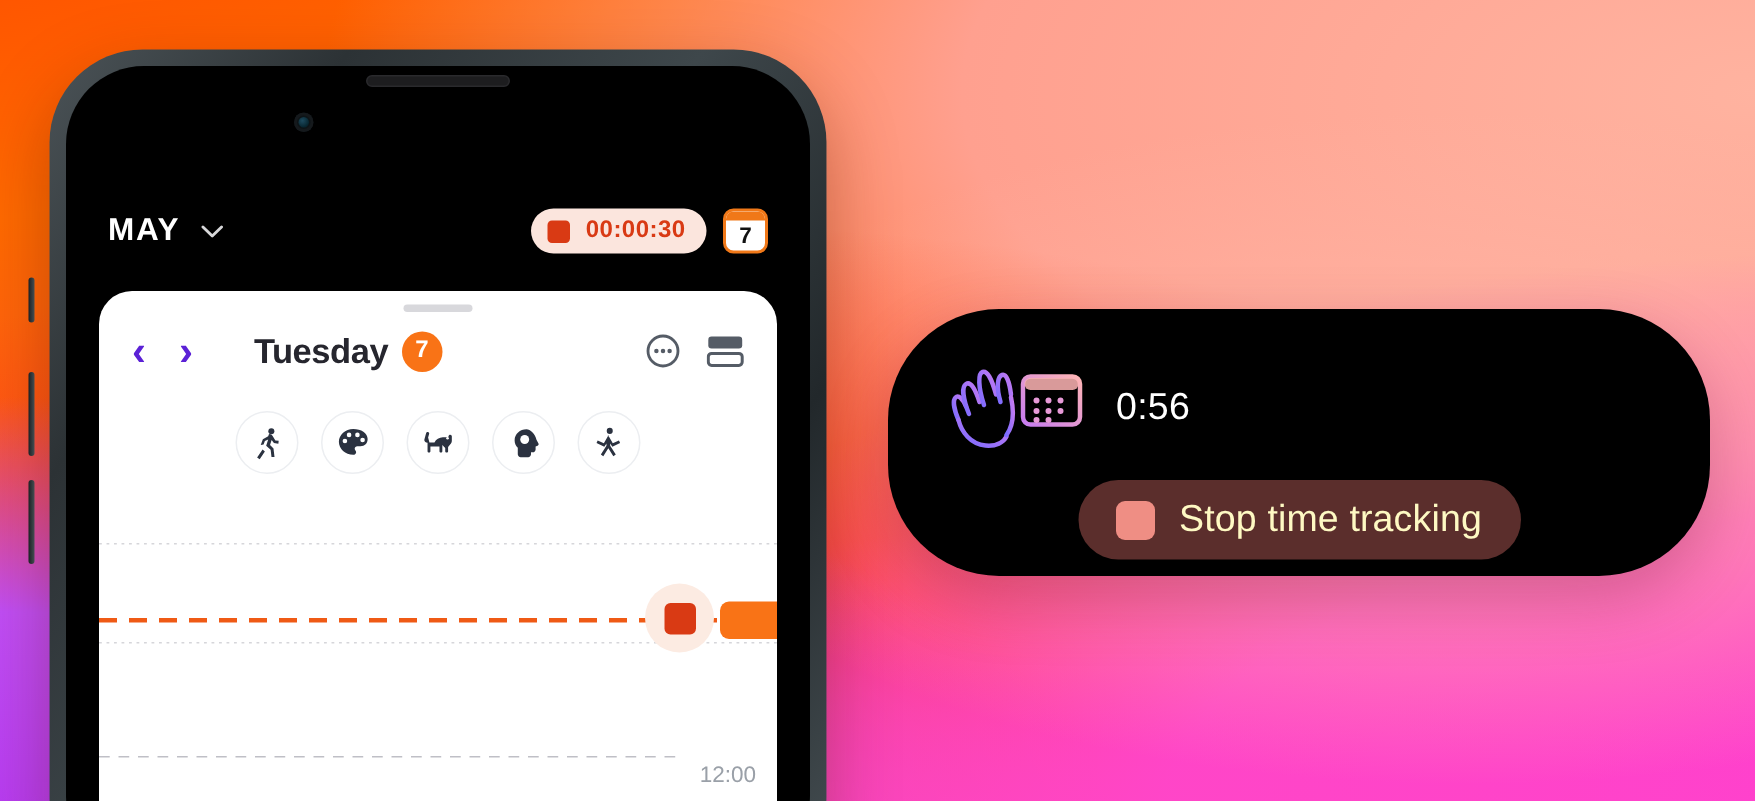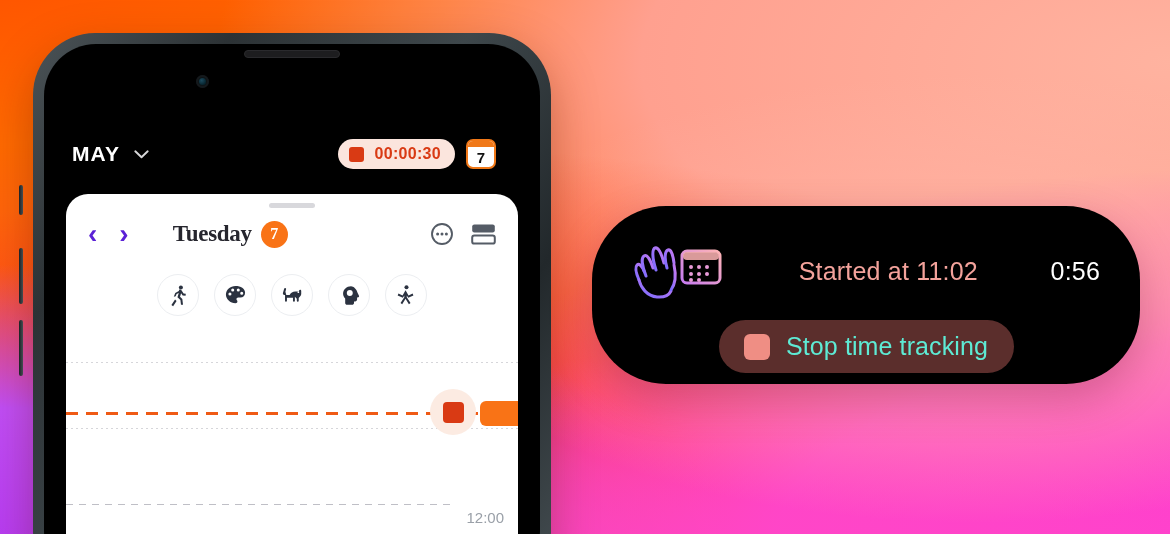--- a/index.html
+++ b/index.html
@@ -69,21 +69,21 @@
   .bars i:nth-child(1){height:5px;} .bars i:nth-child(2){height:8px;}
   .bars i:nth-child(3){height:11px;} .bars i:nth-child(4){height:14px;}
   .batt { width:27px; height:13px; border:1.7px solid #fff; border-radius:4px;
     position:relative; }
   .batt::before { content:""; position:absolute; inset:1.6px; background:#fff;
     border-radius:2px; }
   .batt::after { content:""; position:absolute; right:-4px; top:4px;
     width:2px; height:5px; background:#fff; border-radius:0 2px 2px 0; }
 
   
-  #appbar { position:absolute; top:88px; left:0; right:16px; height:44px;
+  #appbar { position:absolute; top:88px; left:0; right:0; height:44px;
     display:flex; align-items:center; padding:0 28px; gap:10px; }
   #month { color:#fff; font-size:21px; font-weight:800; letter-spacing:1.1px; }
   #month-chev { color:#d7d7d9; font-size:15px; line-height:1; margin-left:4px; }
   #appbar-right { margin-left:auto; display:flex; align-items:flex-end; gap:11px; }
   #timer-pill { display:flex; align-items:center; gap:11px;
     background:#fbe5dd; border-radius:17px; padding:6px 14px 6px 11px; }
   .stop-sq { width:15px; height:15px; border-radius:3px; background:#d93a14; }
   #timer-val { color:#d93a14; font-size:16px; font-weight:600;
     font-family:"Liberation Sans", sans-serif; letter-spacing:.3px; }
   #date-chip { width:30px; height:30px; border-radius:7px;
@@ -99,21 +99,21 @@
   #sheet { position:absolute; top:150px; left:22px; right:22px; bottom:0;
     background:#fff; border-radius:22px 22px 0 0; overflow:hidden; }
   #grabber { width:46px; height:5px; border-radius:3px; background:#d8d8dc;
     margin:9px auto 0; }
 
   #day-head { display:flex; align-items:center; padding:12px 22px 0; }
   .chev { color:#5b21d6; font-size:28px; font-weight:800; line-height:1;
     cursor:pointer; }
   #chev-prev { margin-right:22px; }
   #day-title { margin-left:auto; margin-right:auto; display:flex;
-    align-items:center; gap:9px; transform:translateX(-18px);font-family:Liberation Serif, serif; }
+    align-items:center; gap:9px; transform:translateX(-18px); }
   #day-name { font-size:23px; font-weight:800; color:#26262e;
     letter-spacing:-.3px; }
   #day-num { width:27px; height:27px; border-radius:50%; background:#f97316;
     color:#fff; font-size:16px; font-weight:700;
     display:flex; align-items:center; justify-content:center; }
   #day-actions { display:flex; align-items:center; gap:17px; margin-left:auto; }
   .ic { color:#555c66; display:flex; }
 
   
   #cats { display:flex; justify-content:center; gap:15px; margin-top:26px; }
@@ -150,21 +150,21 @@
     box-shadow:0 16px 42px rgba(120,10,60,.30); overflow:hidden; }
   #island-row { display:flex; align-items:center; padding:34px 40px 0 38px; gap:18px; }
   #island-logo { width:96px; height:62px; flex:0 0 auto; }
   #island-center { flex:1; text-align:center; }
   #started { color:#f3a29b; font-size:25px; letter-spacing:.2px; }
   #elapsed { color:#fff; font-size:25px; letter-spacing:.2px; flex:0 0 auto; }
   #stop-btn { margin:18px auto 0; width:295px; height:53px; border-radius:27px;
     background:#5b2e2c; display:flex; align-items:center; justify-content:center;
     gap:16px; cursor:pointer; }
   #stop-btn .sq { width:26px; height:26px; border-radius:6px; background:#ef8e84; }
-  #stop-btn span { color:#5eead4; font-size:25px; letter-spacing:.1px; }
+  #stop-btn span { color:#fef9c3; font-size:25px; letter-spacing:.1px; }
 </style>
 </head>
 <body>
 
 <div id="bg">
   <div class="layer g1"></div>
   <div class="layer g3"></div>
   <div class="layer g2"></div>
   <div class="layer g5"></div>
   <div class="layer g4"></div>
@@ -312,22 +312,19 @@
             <circle cx="69" cy="27" r="2"></circle>
             <circle cx="77" cy="27" r="2"></circle>
           <circle cx="61" cy="34" r="2"></circle>
             <circle cx="69" cy="34" r="2"></circle>
             <circle cx="77" cy="34" r="2"></circle>
           <circle cx="61" cy="40" r="2"></circle>
             <circle cx="69" cy="40" r="2"></circle>
         </g>
       </g>
     </svg>
-    <div id="island-center">
-      <span id="started">Started at 11:02</span>
-    </div>
     <span id="elapsed">0:56</span>
   </div>
   <div id="stop-btn">
     <span class="sq"></span>
     <span>Stop time tracking</span>
   </div>
 </div>
 
 </body></html>

